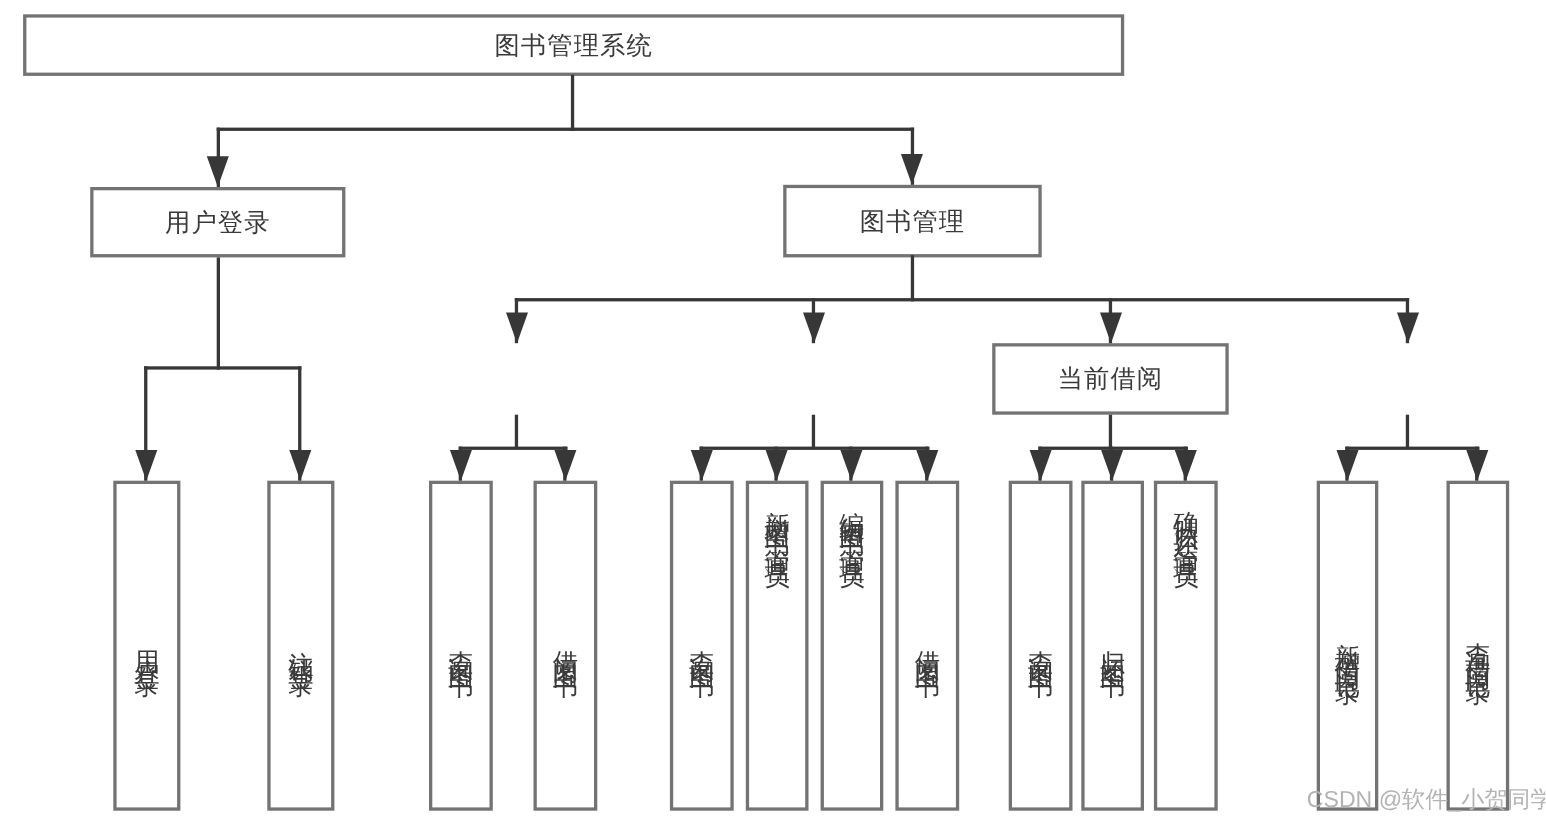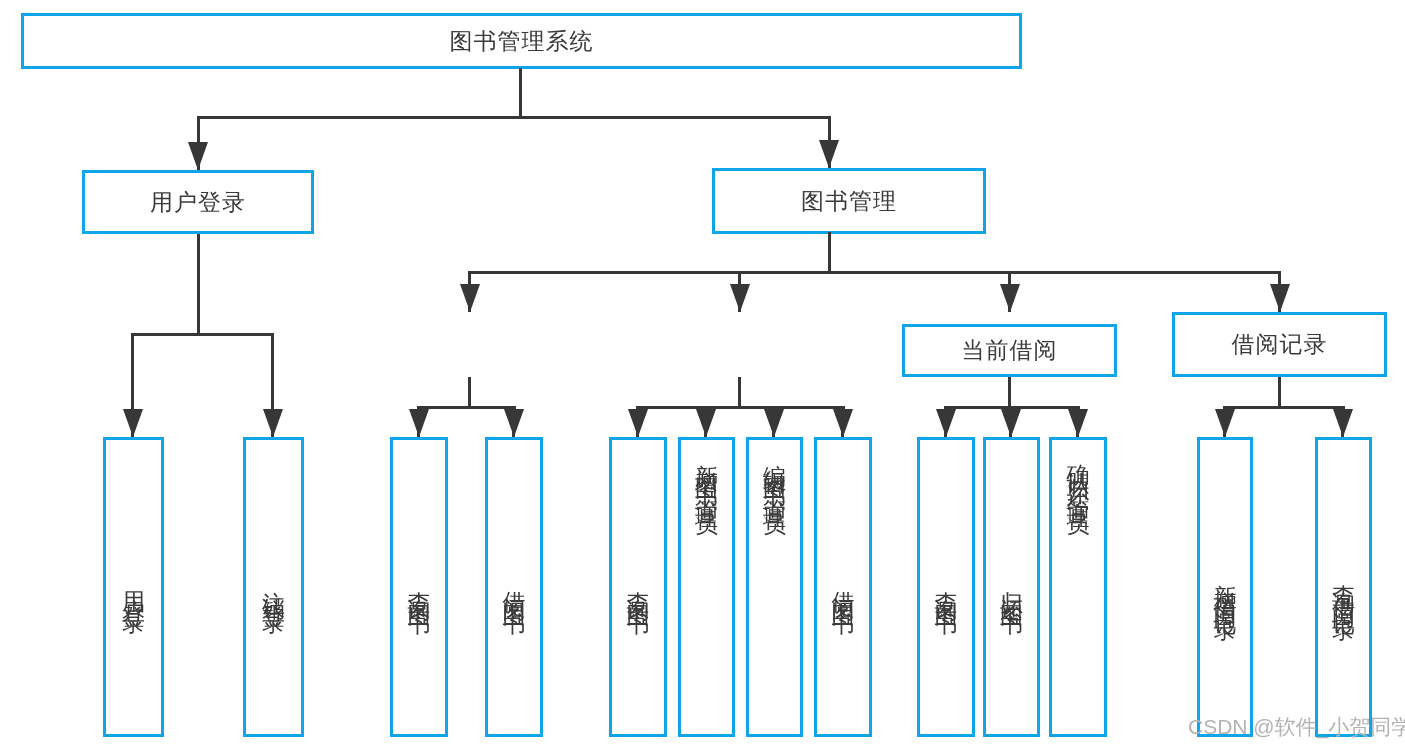--- a/index.html
+++ b/index.html
@@ -1,21 +1,21 @@
 <!DOCTYPE html>
 <html><head>
 <meta charset="utf-8">
 <style>
   html,body{margin:0;padding:0;background:#ffffff;}
   .stage{
     position:relative;width:1405px;height:747px;background:#ffffff;
     font-family:"Liberation Sans","DejaVu Sans",sans-serif;overflow:hidden;
   }
   .box{
-    position:absolute;box-sizing:border-box;border:3px solid #0ea5e9;background:#ffffff;
+    position:absolute;box-sizing:border-box;border:3px solid #737373;background:#ffffff;
     display:flex;align-items:center;justify-content:center;color:#3a3a3a;
   }
   .box .lbl{font-size:23px;letter-spacing:1px;white-space:nowrap;}
   .leaf .lbl{
     writing-mode:vertical-rl;text-orientation:mixed;
     font-size:23px;letter-spacing:7px;line-height:1;white-space:normal;
   }
   .leaf.top-align{align-items:flex-start;}
   .leaf.top-align .lbl{padding-top:6px;}
   .hl{position:absolute;height:3px;background:#373737;}
@@ -35,29 +35,26 @@
 
 <div class="stage">
 
   <div class="box" style="left:21px;top:13px;width:1001px;height:56px">
     <span class="lbl">图书管理系统</span>
   </div>
 
   <div class="box" style="left:82px;top:170px;width:232px;height:64px">
     <span class="lbl">用户登录</span>
   </div>
-  <div class="box" style="left:712px;top:168px;width:274px;height:66px">
+  <div class="box" style="left:712px;top:168px;width:235px;height:66px">
     <span class="lbl">图书管理</span>
   </div>
 
-  <div class="box" style="left:902px;top:324px;width:215px;height:53px">
+  <div class="box" style="left:902px;top:312px;width:215px;height:65px">
     <span class="lbl">当前借阅</span>
-  </div>
-  <div class="box" style="left:1172px;top:312px;width:215px;height:65px">
-    <span class="lbl">借阅记录</span>
   </div>
 
   <div class="box leaf" style="left:103px;top:437px;width:61px;height:300px">
     <span class="lbl">用户登录</span>
   </div>
   <div class="box leaf" style="left:243px;top:437px;width:61px;height:300px">
     <span class="lbl">注销登录</span>
   </div>
 
   <div class="box leaf" style="left:390px;top:437px;width:58px;height:300px">

